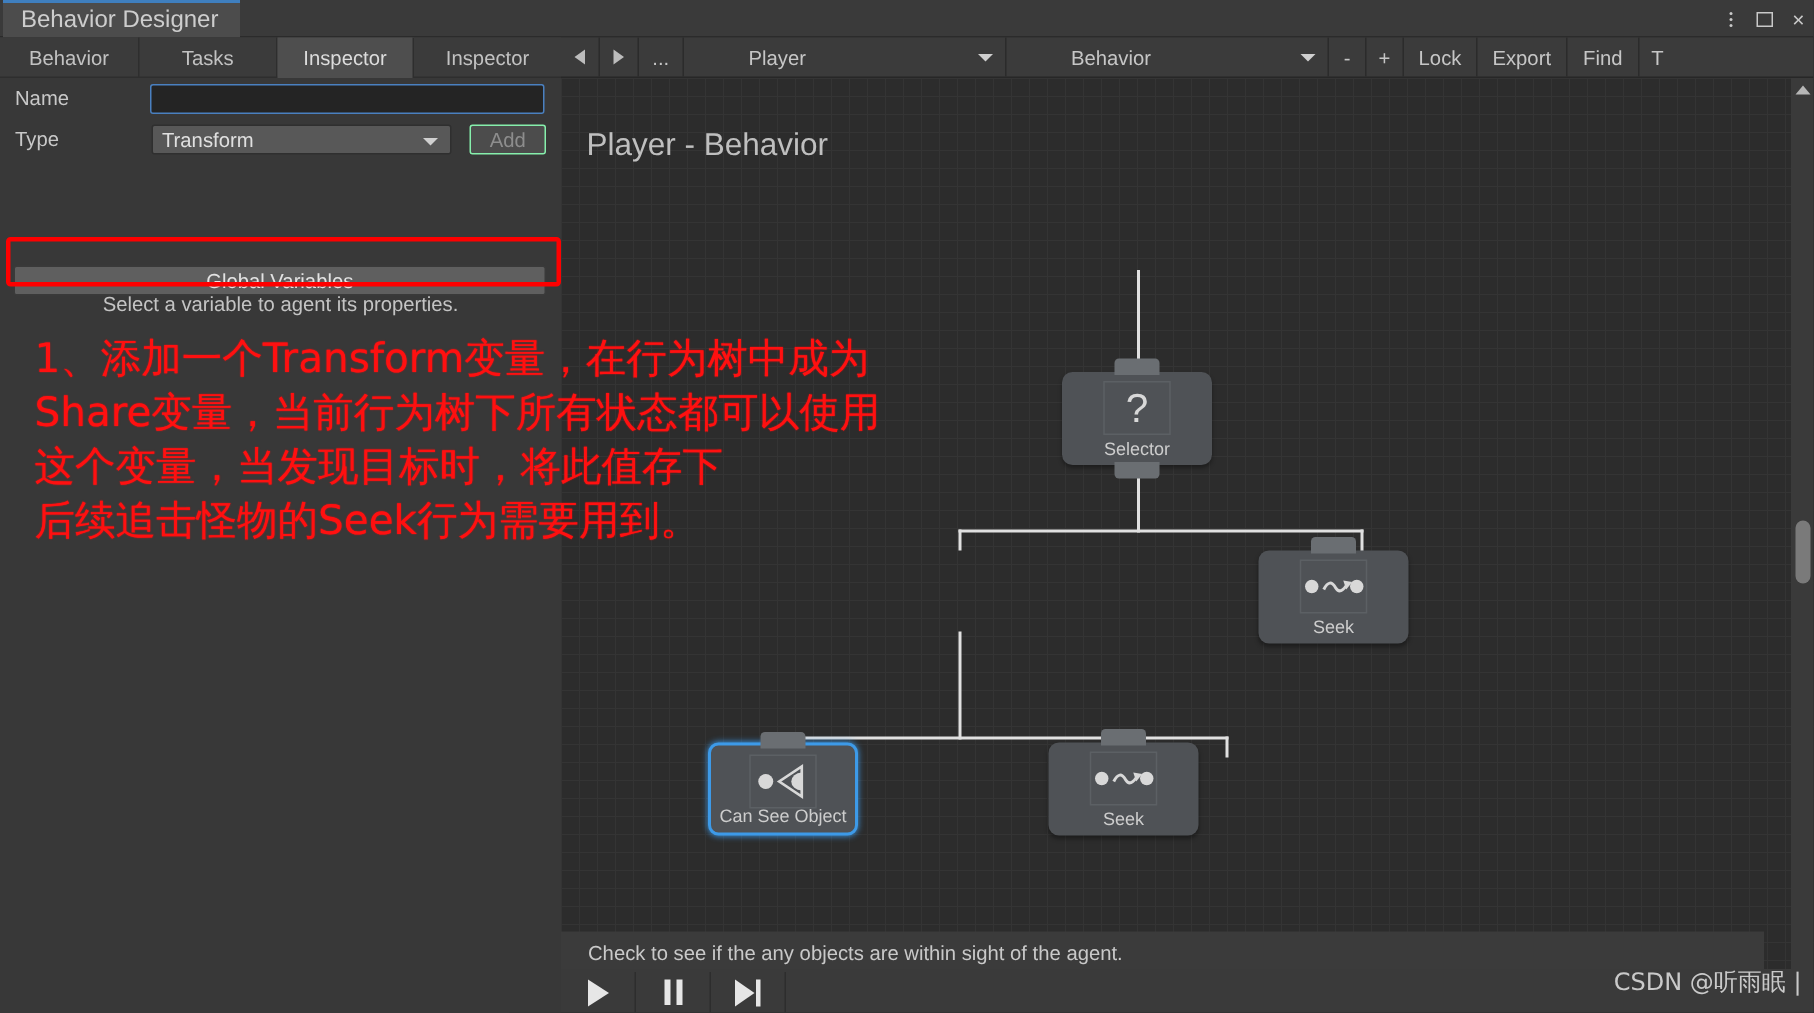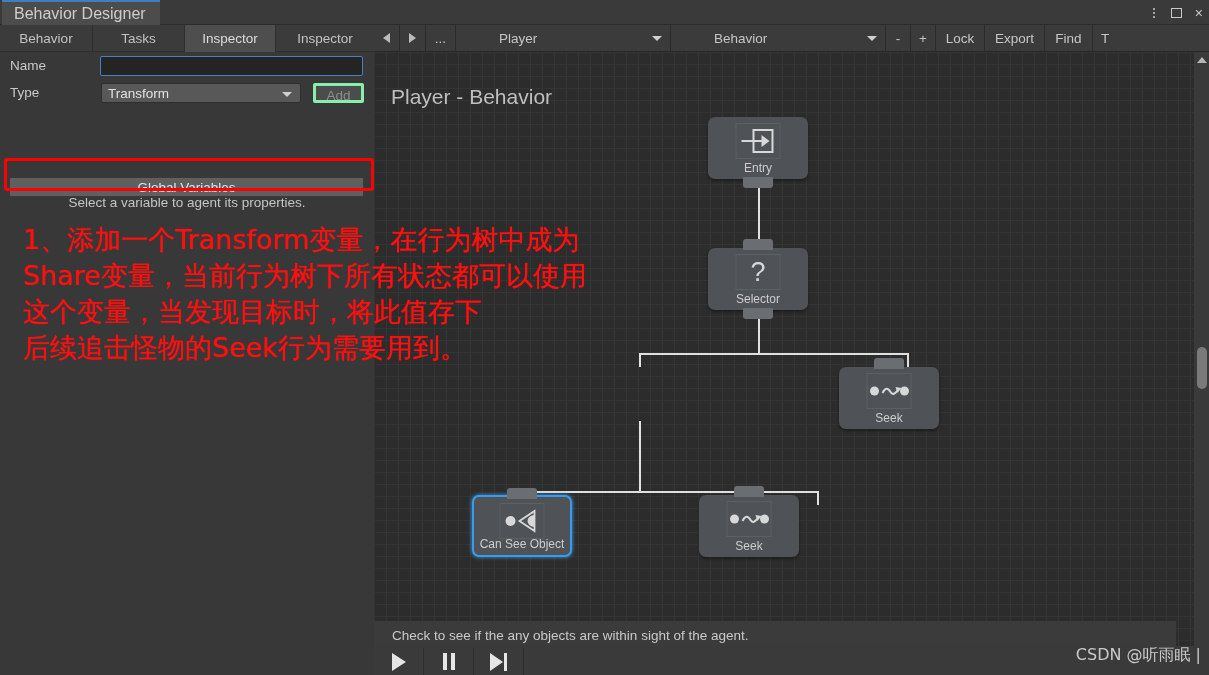--- a/index.html
+++ b/index.html
@@ -76,21 +76,21 @@
     background: #585858; border: 1px solid #2f2f2f; border-radius: 2px;
     color: #e0e0e0; font-size: 13.5px; line-height: 19px; padding-left: 6px;
   }
   .dd-arrow {
     position: absolute; right: 8px; top: 8px;
     width: 0; height: 0; border-left: 5px solid transparent;
     border-right: 5px solid transparent; border-top: 5px solid #d0d0d0;
   }
   .add-btn {
     position: absolute; left: 313px; top: 4px; width: 51px; height: 20px;
-    background: #4c4c4c; border: 3px solid #86efac; border-radius: 2px;
+    background: #4c4c4c; border: 1px solid #86efac; border-radius: 2px;
     color: #8d8d8d; font-size: 13.5px; text-align: center; line-height: 19px;
   }
 
   .globalvars-btn {
     position: absolute; left: 9px; top: 108px; width: 355px; height: 20px;
     background: #5f5f5f; border: 1px solid #3a3a3a; border-radius: 2px;
     color: #e3e3e3; font-size: 13.5px; text-align: center; line-height: 19px; margin-top: 44px;
   }
 
   
@@ -367,31 +367,20 @@
       <div class="edge" style="left:384px; top:128px; width:2px; height:66px;"></div>
       <div class="edge" style="left:384px; top:260px; width:2px; height:43px;"></div>
       <div class="edge" style="left:265px; top:301px; width:270px; height:2px;"></div>
       <div class="edge" style="left:265px; top:301px; width:2px; height:14px;"></div>
       <div class="edge" style="left:533px; top:301px; width:2px; height:22px;"></div>
       <div class="edge" style="left:265px; top:369px; width:2px; height:72px;"></div>
       <div class="edge" style="left:155px; top:439px; width:290px; height:2px;"></div>
       <div class="edge" style="left:155px; top:439px; width:2px; height:14px;"></div>
       <div class="edge" style="left:443px; top:439px; width:2px; height:14px;"></div>
 
-      <div class="node" style="left:334px; top:65px;">
-        <div class="nicon">
-          <svg width="38" height="30" viewBox="0 0 38 30">
-            <rect x="14" y="4" width="19" height="22" fill="none" stroke="#d8d8d8" stroke-width="2"></rect>
-            <line x1="2" y1="15" x2="26" y2="15" stroke="#d8d8d8" stroke-width="2"></line>
-            <polygon points="22,9 30,15 22,21" fill="#d8d8d8"></polygon>
-          </svg>
-        </div>
-        <div class="nlabel">Entry</div>
-        <div class="plug-bot"></div>
-      </div>
 
       <div class="node" style="left:334px; top:196px;">
         <div class="plug-top"></div>
         <div class="nicon">
           <span style="color:#d8d8d8; font-size:27px; font-family:'Liberation Sans',sans-serif;">?</span>
         </div>
         <div class="nlabel">Selector</div>
         <div class="plug-bot"></div>
       </div>
 

